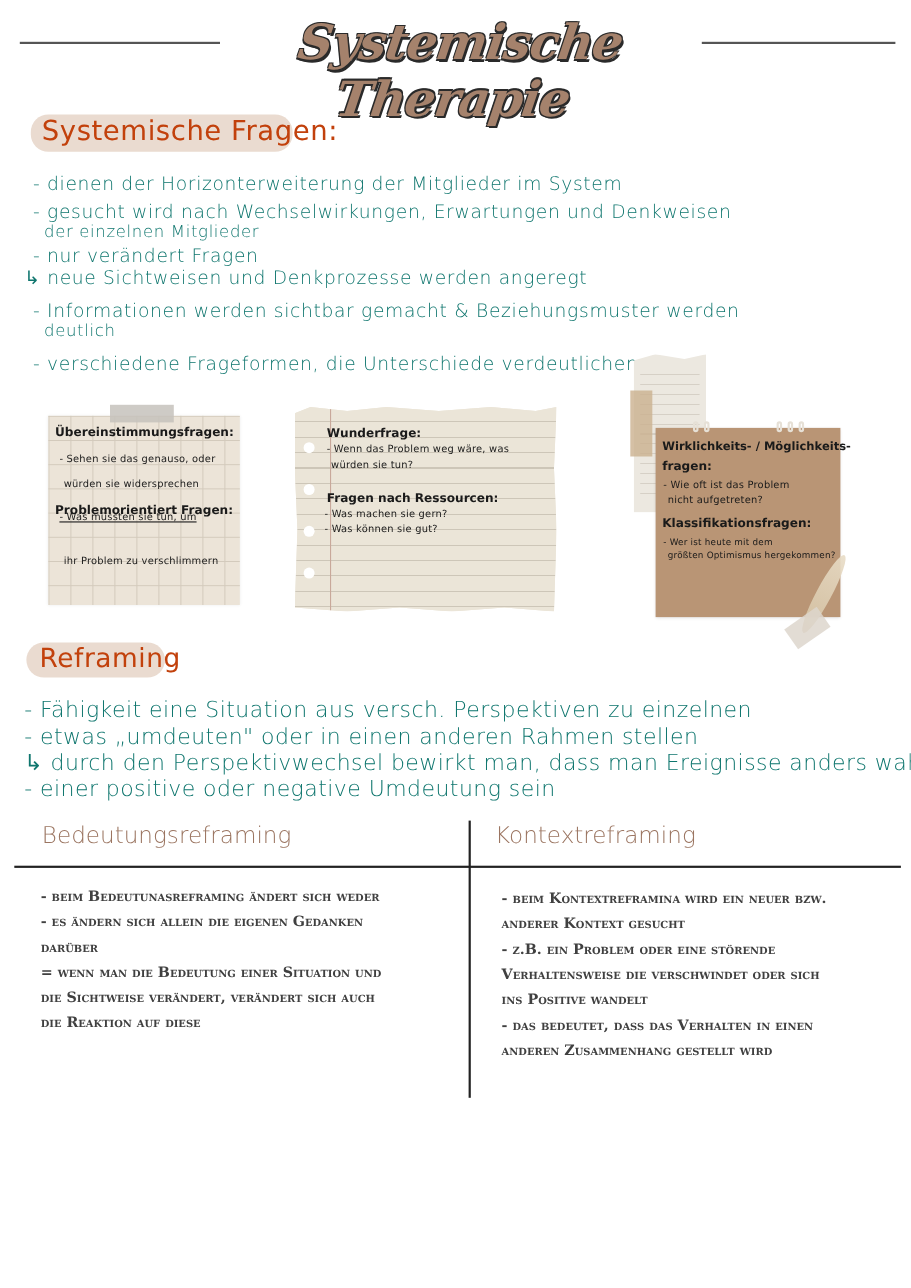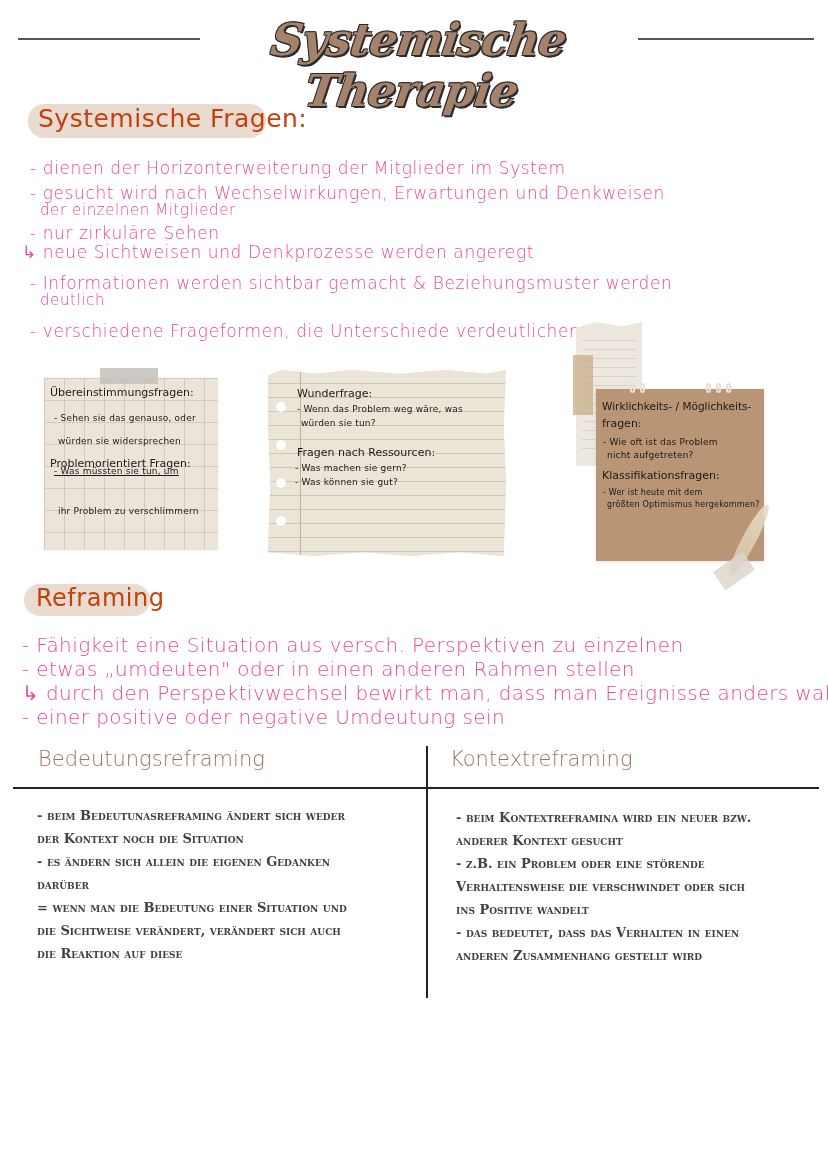--- a/index.html
+++ b/index.html
@@ -20,21 +20,21 @@
   .section-pill {
     position: absolute; background: #eadbd0; border-radius: 16px;
   }
   .section-heading {
     position: absolute; font-family: "DejaVu Sans", sans-serif; font-size: 25px;
     color: #c2410c; letter-spacing: 0.5px;
   }
 
   .hand {
     position: absolute; font-family: "DejaVu Sans", sans-serif; font-weight: 300;
-    font-size: 17px; color: #ec4899; white-space: nowrap; letter-spacing: 0.6px;
+    font-size: 17px; color: #0f766e; white-space: nowrap; letter-spacing: 0.6px;
   }
   .hand.lg { font-size: 20px; letter-spacing: 0.4px; }
 
   
   .card { position: absolute; }
   .card-grid {
     left: 44px; top: 378px; width: 174px; height: 172px;
     background-color: #ece4d8;
     background-image:
       linear-gradient(#d3cabc 1px, transparent 1px),
@@ -72,21 +72,21 @@
     position: absolute; left: 742px; top: 500px; width: 14px; height: 80px;
     background: linear-gradient(#e8dcc6, #d5c3a4); border-radius: 50%;
     transform: rotate(28deg); opacity: 0.9;
   }
   .tape-bow {
     position: absolute; left: 716px; top: 560px; width: 36px; height: 22px;
     background: #ddd6cc; opacity: 0.85; transform: rotate(-35deg);
   }
 
   .note { position: absolute; font-family: "DejaVu Sans", sans-serif; font-size: 9px; color: #1a1a1a; white-space: nowrap; letter-spacing: 0.2px; }
-  .note.h { font-size: 11px; font-weight: normal; letter-spacing: 0; }
+  .note.h { font-size: 11px; font-weight: bold; letter-spacing: 0; }
 
   
   .col-head { position: absolute; top: 747px; font-family: "DejaVu Sans", sans-serif; font-weight: 300; font-size: 21px; color: #9b7561; }
   .hrule { position: absolute; left: 13px; top: 787px; width: 806px; height: 2px; background: #222; }
   .vrule { position: absolute; left: 426px; top: 746px; width: 2px; height: 252px; background: #222; }
   .sc {
     position: absolute; font-family: "DejaVu Serif", serif; font-variant: small-caps;
     font-size: 13px; line-height: 23px; color: #404040; font-weight: bold;
   }
 </style>
@@ -96,21 +96,21 @@
 <div class="title-rule left"></div>
 <div class="title">Systemische Therapie</div>
 <div class="title-rule right"></div>
 
 <div class="section-pill" style="left:28px; top:104px; width:238px; height:34px;"></div>
 <div class="section-heading" style="left:38px; top:104px;">Systemische Fragen:</div>
 
 <div class="hand" style="left:30px; top:158px;">- dienen der Horizonterweiterung der Mitglieder im System</div>
 <div class="hand" style="left:30px; top:183px;">- gesucht wird nach Wechselwirkungen, Erwartungen und Denkweisen</div>
 <div class="hand" style="left:40px; top:201px; font-size:15px;">der einzelnen Mitglieder</div>
-<div class="hand" style="left:30px; top:223px;">- nur zirkuläre Sehen</div>
+<div class="hand" style="left:30px; top:223px;">- nur verändert Fragen</div>
 <div class="hand" style="left:22px; top:242px;">↳ neue Sichtweisen und Denkprozesse werden angeregt</div>
 <div class="hand" style="left:30px; top:273px;">- Informationen werden sichtbar gemacht &amp; Beziehungsmuster werden</div>
 <div class="hand" style="left:40px; top:291px; font-size:15px;">deutlich</div>
 <div class="hand" style="left:30px; top:321px;">- verschiedene Frageformen, die Unterschiede verdeutlichen</div>
 
 <div class="card card-grid"></div>
 <div class="tape-grey"></div>
 <div class="note h" style="left:50px; top:386px;">Übereinstimmungsfragen:</div>
 <div class="note" style="left:54px; top:413px;">- Sehen sie das genauso, oder</div>
 <div class="note" style="left:58px; top:436px;">würden sie widersprechen</div>
@@ -161,21 +161,20 @@
 <div class="hand lg" style="left:22px; top:681px;">↳ durch den Perspektivwechsel bewirkt man, dass man Ereignisse anders wahrnimmt</div>
 <div class="hand lg" style="left:22px; top:705px;">- einer positive oder negative Umdeutung sein</div>
 
 <div class="col-head" style="left:38px;">Bedeutungsreframing</div>
 <div class="col-head" style="left:450px;">Kontextreframing</div>
 <div class="vrule"></div>
 <div class="hrule"></div>
 
 <div class="sc" style="left:37px; top:804px;">
   <div>- beim Bedeutunasreframing ändert sich weder</div>
-  <div>der Kontext noch die Situation</div>
   <div>- es ändern sich allein die eigenen Gedanken</div>
   <div>darüber</div>
   <div>= wenn man die Bedeutung einer Situation und</div>
   <div>die Sichtweise verändert, verändert sich auch</div>
   <div>die Reaktion auf diese</div>
 </div>
 
 <div class="sc" style="left:456px; top:806px;">
   <div>- beim Kontextreframina wird ein neuer bzw.</div>
   <div>anderer Kontext gesucht</div>

